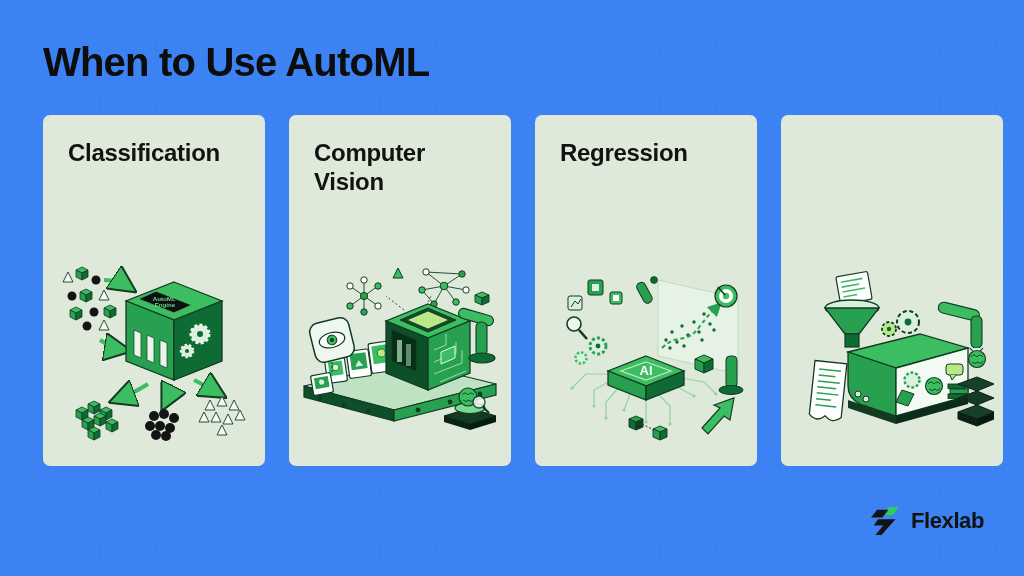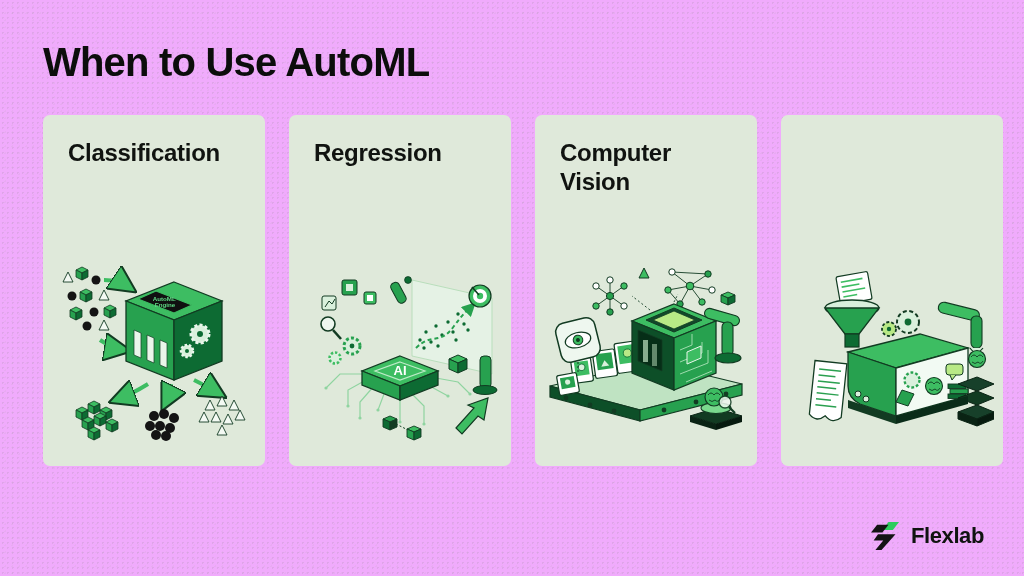--- a/index.html
+++ b/index.html
@@ -1,17 +1,17 @@
 <!DOCTYPE html>
 <html><head>
 <meta charset="utf-8">
 <style>
   html,body{margin:0;padding:0;}
   body{width:1024px;height:576px;overflow:hidden;font-family:"Liberation Sans","DejaVu Sans",sans-serif;}
-  .stage{position:relative;width:1024px;height:576px;background:#f0abfc;}
+  .stage{position:relative;width:1024px;height:576px;background:#3b82f6;}
   
   .stage::before{
     content:"";position:absolute;inset:0;pointer-events:none;
     background-image:
       radial-gradient(rgba(120,125,118,.14) 1px, transparent 1px),
       radial-gradient(rgba(160,165,158,.10) 1px, transparent 1px);
     background-size:5px 5px,7px 7px;
     background-position:0 0,2px 3px;
   }
   .page-title{
@@ -21,21 +21,21 @@
   .cards{position:absolute;left:43px;top:115px;display:flex;gap:24px;align-items:flex-end;}
   .card{
     width:222px;height:351px;background:#dfe9da;border-radius:7px;
     position:relative;box-sizing:border-box;padding:24px 22px 0 25px;
   }
   .card-label{
     font-size:24px;font-weight:700;color:#101310;line-height:1.2;letter-spacing:-.3px;
   }
   .illus{position:absolute;left:50%;transform:translateX(-50%);bottom:18px;}
   .footer-logo{
-    position:absolute;right:40px;bottom:25px;display:flex;align-items:center;gap:12px;
+    position:absolute;right:40px;bottom:40px;display:flex;align-items:center;gap:12px;
   }
   .brand-text{font-size:22px;font-weight:700;color:#101310;letter-spacing:-.4px;}
   svg text{font-family:"Liberation Sans","DejaVu Sans",sans-serif;}
 </style>
 </head>
 <body>
 
 <div class="stage">
 
   <div class="page-title">When to Use AutoML</div>
@@ -114,20 +114,127 @@
             <circle cx="114" cy="182" r="5" fill="#141414"></circle>
 
           <use href="#c-pyr" x="158" y="152"></use>
             <use href="#c-pyr" x="170" y="148"></use>
             <use href="#c-pyr" x="182" y="152"></use>
           <use href="#c-pyr" x="152" y="164"></use>
             <use href="#c-pyr" x="164" y="164"></use>
             <use href="#c-pyr" x="176" y="166"></use>
           <use href="#c-pyr" x="188" y="162"></use>
             <use href="#c-pyr" x="170" y="177"></use>
+        </svg>
+      </div>
+    </div>
+
+    <div class="card">
+      <div class="card-label">Computer Vision</div>
+      <div class="illus">
+        <svg width="204" height="186" viewBox="0 0 204 186">
+
+          <g stroke="#123b22" stroke-width="0.9" fill="none">
+            <path d="M66,38 L52,28 M66,38 L80,28 M66,38 L52,48 M66,38 L80,48 M66,38 L66,22 M66,38 L66,54"></path>
+            <path d="M146,28 L128,14 M146,28 L164,16 M146,28 L124,32 M146,28 L168,32 M146,28 L136,46 M146,28 L158,44 M128,14 L164,16 M124,32 L136,46"></path>
+          </g>
+          <g stroke="#123b22" stroke-width="1">
+            <circle cx="66" cy="38" r="3.6" fill="#27a14f"></circle>
+            <circle cx="52" cy="28" r="3.2" fill="#ffffff"></circle>
+              <circle cx="80" cy="28" r="3.2" fill="#3dbd62"></circle>
+            <circle cx="52" cy="48" r="3.2" fill="#3dbd62"></circle>
+              <circle cx="80" cy="48" r="3.2" fill="#ffffff"></circle>
+            <circle cx="66" cy="22" r="3.2" fill="#ffffff"></circle>
+              <circle cx="66" cy="54" r="3.2" fill="#27a14f"></circle>
+            <circle cx="146" cy="28" r="3.8" fill="#3dbd62"></circle>
+            <circle cx="128" cy="14" r="3.2" fill="#ffffff"></circle>
+              <circle cx="164" cy="16" r="3.2" fill="#27a14f"></circle>
+            <circle cx="124" cy="32" r="3.2" fill="#3dbd62"></circle>
+              <circle cx="168" cy="32" r="3.2" fill="#ffffff"></circle>
+            <circle cx="136" cy="46" r="3.2" fill="#27a14f"></circle>
+              <circle cx="158" cy="44" r="3.2" fill="#3dbd62"></circle>
+          </g>
+          <path d="M100,10 L105,20 L95,20 Z" fill="#3dbd62" stroke="#123b22" stroke-width="1"></path>
+          <g transform="translate(184,40)">
+            <polygon points="0,-6 7,-3 0,0 -7,-3" fill="#3dbd62" stroke="#123b22" stroke-width="0.9"></polygon>
+            <polygon points="-7,-3 0,0 0,7 -7,4" fill="#27a14f" stroke="#123b22" stroke-width="0.9"></polygon>
+            <polygon points="0,0 7,-3 7,4 0,7" fill="#0d6b33" stroke="#123b22" stroke-width="0.9"></polygon>
+          </g>
+          <line x1="106" y1="52" x2="88" y2="38" stroke="#123b22" stroke-width="0.9" stroke-dasharray="2 2.4"></line>
+          <line x1="128" y1="48" x2="134" y2="36" stroke="#123b22" stroke-width="0.9" stroke-dasharray="2 2.4"></line>
+
+          <polygon points="6,128 96,152 198,126 108,104" fill="#bfe3c2" stroke="#123b22" stroke-width="1.2"></polygon>
+          <polygon points="6,128 96,152 96,163 6,139" fill="#0d4f28" stroke="#123b22" stroke-width="1.2"></polygon>
+          <polygon points="96,152 198,126 198,137 96,163" fill="#27a14f" stroke="#123b22" stroke-width="1.2"></polygon>
+          <g fill="#123b22">
+            <circle cx="22" cy="140" r="2.4"></circle>
+              <circle cx="46" cy="147" r="2.4"></circle>
+              <circle cx="70" cy="153" r="2.4"></circle>
+            <circle cx="120" cy="152" r="2.4"></circle>
+              <circle cx="152" cy="144" r="2.4"></circle>
+              <circle cx="182" cy="136" r="2.4"></circle>
+          </g>
+
+          <g transform="rotate(-8 40 112)">
+            <rect x="28" y="100" width="20" height="24" rx="2" fill="#ffffff" stroke="#123b22" stroke-width="1.2"></rect>
+            <rect x="31" y="103" width="14" height="14" fill="#3dbd62"></rect>
+            <circle cx="38" cy="109" r="3.4" fill="#d9f0dc" stroke="#0d6b33" stroke-width="0.8"></circle>
+          </g>
+          <g transform="rotate(-8 62 106)">
+            <rect x="50" y="92" width="22" height="27" rx="2" fill="#ffffff" stroke="#123b22" stroke-width="1.2"></rect>
+            <rect x="53" y="95" width="16" height="16" fill="#27a14f"></rect>
+            <path d="M57,108 l4,-6 4,6 Z" fill="#d9f0dc"></path>
+          </g>
+          <g transform="rotate(-8 84 100)">
+            <rect x="72" y="84" width="24" height="30" rx="2" fill="#ffffff" stroke="#123b22" stroke-width="1.2"></rect>
+            <rect x="75" y="87" width="18" height="18" fill="#3dbd62"></rect>
+            <circle cx="84" cy="95" r="4" fill="#b8e986" stroke="#0d6b33" stroke-width="0.8"></circle>
+          </g>
+
+          <polygon points="130,46 172,63 130,80 88,63" fill="#3dbd62" stroke="#123b22" stroke-width="1.3"></polygon>
+          <polygon points="130,50 158,62 130,74 102,62" fill="#11492a" stroke="#123b22" stroke-width="1"></polygon>
+          <polygon points="130,53 151,62 130,71 109,62" fill="#b8e986" stroke="#123b22" stroke-width="0.8"></polygon>
+          <polygon points="88,63 130,80 130,132 88,115" fill="#0d4f28" stroke="#123b22" stroke-width="1.3"></polygon>
+          <polygon points="94,72 118,82 118,113 94,103" fill="#062e17" stroke="#123b22" stroke-width="0.8"></polygon>
+          <rect x="99" y="82" width="5" height="22" fill="#bfe3c2" opacity="0.7"></rect>
+          <rect x="108" y="86" width="5" height="22" fill="#bfe3c2" opacity="0.5"></rect>
+          <polygon points="130,80 172,63 172,115 130,132" fill="#27a14f" stroke="#123b22" stroke-width="1.3"></polygon>
+          <g fill="none" stroke="#9fdcae" stroke-width="1">
+            <path d="M136,92 L148,87 L148,76"></path>
+              <path d="M136,104 L158,95 L158,84"></path>
+            <path d="M136,116 L164,105 L164,92"></path>
+              <path d="M142,124 L168,113"></path>
+          </g>
+          <polygon points="143,94 157,88 157,100 143,106" fill="#3dbd62" stroke="#eaf6ec" stroke-width="1"></polygon>
+
+          <g transform="rotate(-14 34 82)">
+            <rect x="14" y="62" width="40" height="40" rx="9" fill="#eef7ef" stroke="#123b22" stroke-width="1.5"></rect>
+            <ellipse cx="34" cy="82" rx="13" ry="7.5" fill="#ffffff" stroke="#123b22" stroke-width="1.2"></ellipse>
+            <circle cx="34" cy="82" r="4.8" fill="#3dbd62" stroke="#123b22" stroke-width="1"></circle>
+            <circle cx="34" cy="82" r="2" fill="#123b22"></circle>
+          </g>
+          <line x1="34" y1="104" x2="34" y2="116" stroke="#123b22" stroke-width="1" stroke-dasharray="2 2"></line>
+          <g transform="rotate(-10 24 126)">
+            <rect x="14" y="116" width="20" height="20" rx="2" fill="#ffffff" stroke="#123b22" stroke-width="1.2"></rect>
+            <rect x="17" y="119" width="14" height="11" fill="#27a14f"></rect>
+            <circle cx="24" cy="124" r="2.6" fill="#d9f0dc"></circle>
+          </g>
+
+          <rect x="160" y="54" width="36" height="10" rx="5" transform="rotate(16 178 59)" fill="#3dbd62" stroke="#123b22" stroke-width="1.1"></rect>
+          <rect x="178" y="64" width="11" height="34" rx="5" fill="#27a14f" stroke="#123b22" stroke-width="1.1"></rect>
+          <ellipse cx="184" cy="100" rx="13" ry="5" fill="#0d6b33" stroke="#123b22" stroke-width="1.1"></ellipse>
+
+          <polygon points="146,158 172,166 198,158 172,150" fill="#123b22" stroke="#0a2314" stroke-width="1"></polygon>
+          <polygon points="146,158 172,166 172,172 146,164" fill="#0a2314"></polygon>
+          <polygon points="172,166 198,158 198,164 172,172" fill="#071a0f"></polygon>
+          <ellipse cx="172" cy="150" rx="15" ry="5.5" fill="#7ad98e" stroke="#123b22" stroke-width="1.1"></ellipse>
+          <circle cx="170" cy="139" r="9" fill="#3dbd62" stroke="#123b22" stroke-width="1.2"></circle>
+          <path d="M164,137 q3,-4 6,0 q3,-4 6,0 M165,142 q3,3 6,0 q3,3 5,-1" fill="none" stroke="#123b22" stroke-width="0.9"></path>
+          <circle cx="181" cy="144" r="6" fill="#eef7ef" opacity="0.85" stroke="#123b22" stroke-width="1.4"></circle>
+          <line x1="185" y1="149" x2="191" y2="155" stroke="#123b22" stroke-width="2.2"></line>
         </svg>
       </div>
     </div>
 
     <div class="card">
       <div class="card-label">Regression</div>
       <div class="illus">
         <svg width="204" height="182" viewBox="0 0 204 182">
           <defs>
             <marker id="ah2" markerWidth="7" markerHeight="7" refX="5" refY="3.5" orient="auto">
@@ -223,127 +330,20 @@
             <polygon points="-7,-3 0,0 0,8 -7,5" fill="#27a14f" stroke="#123b22" stroke-width="0.9"></polygon>
             <polygon points="0,0 7,-3 7,5 0,8" fill="#0d6b33" stroke="#123b22" stroke-width="0.9"></polygon>
           </g>
 
           <polygon points="158,166 176,146 170,143 190,136 186,158 180,154 164,172" fill="#3dbd62" stroke="#123b22" stroke-width="1.2"></polygon>
         </svg>
       </div>
     </div>
 
     <div class="card">
-      <div class="card-label">Computer Vision</div>
-      <div class="illus">
-        <svg width="204" height="186" viewBox="0 0 204 186">
-
-          <g stroke="#123b22" stroke-width="0.9" fill="none">
-            <path d="M66,38 L52,28 M66,38 L80,28 M66,38 L52,48 M66,38 L80,48 M66,38 L66,22 M66,38 L66,54"></path>
-            <path d="M146,28 L128,14 M146,28 L164,16 M146,28 L124,32 M146,28 L168,32 M146,28 L136,46 M146,28 L158,44 M128,14 L164,16 M124,32 L136,46"></path>
-          </g>
-          <g stroke="#123b22" stroke-width="1">
-            <circle cx="66" cy="38" r="3.6" fill="#27a14f"></circle>
-            <circle cx="52" cy="28" r="3.2" fill="#ffffff"></circle>
-              <circle cx="80" cy="28" r="3.2" fill="#3dbd62"></circle>
-            <circle cx="52" cy="48" r="3.2" fill="#3dbd62"></circle>
-              <circle cx="80" cy="48" r="3.2" fill="#ffffff"></circle>
-            <circle cx="66" cy="22" r="3.2" fill="#ffffff"></circle>
-              <circle cx="66" cy="54" r="3.2" fill="#27a14f"></circle>
-            <circle cx="146" cy="28" r="3.8" fill="#3dbd62"></circle>
-            <circle cx="128" cy="14" r="3.2" fill="#ffffff"></circle>
-              <circle cx="164" cy="16" r="3.2" fill="#27a14f"></circle>
-            <circle cx="124" cy="32" r="3.2" fill="#3dbd62"></circle>
-              <circle cx="168" cy="32" r="3.2" fill="#ffffff"></circle>
-            <circle cx="136" cy="46" r="3.2" fill="#27a14f"></circle>
-              <circle cx="158" cy="44" r="3.2" fill="#3dbd62"></circle>
-          </g>
-          <path d="M100,10 L105,20 L95,20 Z" fill="#3dbd62" stroke="#123b22" stroke-width="1"></path>
-          <g transform="translate(184,40)">
-            <polygon points="0,-6 7,-3 0,0 -7,-3" fill="#3dbd62" stroke="#123b22" stroke-width="0.9"></polygon>
-            <polygon points="-7,-3 0,0 0,7 -7,4" fill="#27a14f" stroke="#123b22" stroke-width="0.9"></polygon>
-            <polygon points="0,0 7,-3 7,4 0,7" fill="#0d6b33" stroke="#123b22" stroke-width="0.9"></polygon>
-          </g>
-          <line x1="106" y1="52" x2="88" y2="38" stroke="#123b22" stroke-width="0.9" stroke-dasharray="2 2.4"></line>
-          <line x1="128" y1="48" x2="134" y2="36" stroke="#123b22" stroke-width="0.9" stroke-dasharray="2 2.4"></line>
-
-          <polygon points="6,128 96,152 198,126 108,104" fill="#bfe3c2" stroke="#123b22" stroke-width="1.2"></polygon>
-          <polygon points="6,128 96,152 96,163 6,139" fill="#0d4f28" stroke="#123b22" stroke-width="1.2"></polygon>
-          <polygon points="96,152 198,126 198,137 96,163" fill="#27a14f" stroke="#123b22" stroke-width="1.2"></polygon>
-          <g fill="#123b22">
-            <circle cx="22" cy="140" r="2.4"></circle>
-              <circle cx="46" cy="147" r="2.4"></circle>
-              <circle cx="70" cy="153" r="2.4"></circle>
-            <circle cx="120" cy="152" r="2.4"></circle>
-              <circle cx="152" cy="144" r="2.4"></circle>
-              <circle cx="182" cy="136" r="2.4"></circle>
-          </g>
-
-          <g transform="rotate(-8 40 112)">
-            <rect x="28" y="100" width="20" height="24" rx="2" fill="#ffffff" stroke="#123b22" stroke-width="1.2"></rect>
-            <rect x="31" y="103" width="14" height="14" fill="#3dbd62"></rect>
-            <circle cx="38" cy="109" r="3.4" fill="#d9f0dc" stroke="#0d6b33" stroke-width="0.8"></circle>
-          </g>
-          <g transform="rotate(-8 62 106)">
-            <rect x="50" y="92" width="22" height="27" rx="2" fill="#ffffff" stroke="#123b22" stroke-width="1.2"></rect>
-            <rect x="53" y="95" width="16" height="16" fill="#27a14f"></rect>
-            <path d="M57,108 l4,-6 4,6 Z" fill="#d9f0dc"></path>
-          </g>
-          <g transform="rotate(-8 84 100)">
-            <rect x="72" y="84" width="24" height="30" rx="2" fill="#ffffff" stroke="#123b22" stroke-width="1.2"></rect>
-            <rect x="75" y="87" width="18" height="18" fill="#3dbd62"></rect>
-            <circle cx="84" cy="95" r="4" fill="#b8e986" stroke="#0d6b33" stroke-width="0.8"></circle>
-          </g>
-
-          <polygon points="130,46 172,63 130,80 88,63" fill="#3dbd62" stroke="#123b22" stroke-width="1.3"></polygon>
-          <polygon points="130,50 158,62 130,74 102,62" fill="#11492a" stroke="#123b22" stroke-width="1"></polygon>
-          <polygon points="130,53 151,62 130,71 109,62" fill="#b8e986" stroke="#123b22" stroke-width="0.8"></polygon>
-          <polygon points="88,63 130,80 130,132 88,115" fill="#0d4f28" stroke="#123b22" stroke-width="1.3"></polygon>
-          <polygon points="94,72 118,82 118,113 94,103" fill="#062e17" stroke="#123b22" stroke-width="0.8"></polygon>
-          <rect x="99" y="82" width="5" height="22" fill="#bfe3c2" opacity="0.7"></rect>
-          <rect x="108" y="86" width="5" height="22" fill="#bfe3c2" opacity="0.5"></rect>
-          <polygon points="130,80 172,63 172,115 130,132" fill="#27a14f" stroke="#123b22" stroke-width="1.3"></polygon>
-          <g fill="none" stroke="#9fdcae" stroke-width="1">
-            <path d="M136,92 L148,87 L148,76"></path>
-              <path d="M136,104 L158,95 L158,84"></path>
-            <path d="M136,116 L164,105 L164,92"></path>
-              <path d="M142,124 L168,113"></path>
-          </g>
-          <polygon points="143,94 157,88 157,100 143,106" fill="#3dbd62" stroke="#eaf6ec" stroke-width="1"></polygon>
-
-          <g transform="rotate(-14 34 82)">
-            <rect x="14" y="62" width="40" height="40" rx="9" fill="#eef7ef" stroke="#123b22" stroke-width="1.5"></rect>
-            <ellipse cx="34" cy="82" rx="13" ry="7.5" fill="#ffffff" stroke="#123b22" stroke-width="1.2"></ellipse>
-            <circle cx="34" cy="82" r="4.8" fill="#3dbd62" stroke="#123b22" stroke-width="1"></circle>
-            <circle cx="34" cy="82" r="2" fill="#123b22"></circle>
-          </g>
-          <line x1="34" y1="104" x2="34" y2="116" stroke="#123b22" stroke-width="1" stroke-dasharray="2 2"></line>
-          <g transform="rotate(-10 24 126)">
-            <rect x="14" y="116" width="20" height="20" rx="2" fill="#ffffff" stroke="#123b22" stroke-width="1.2"></rect>
-            <rect x="17" y="119" width="14" height="11" fill="#27a14f"></rect>
-            <circle cx="24" cy="124" r="2.6" fill="#d9f0dc"></circle>
-          </g>
-
-          <rect x="160" y="54" width="36" height="10" rx="5" transform="rotate(16 178 59)" fill="#3dbd62" stroke="#123b22" stroke-width="1.1"></rect>
-          <rect x="178" y="64" width="11" height="34" rx="5" fill="#27a14f" stroke="#123b22" stroke-width="1.1"></rect>
-          <ellipse cx="184" cy="100" rx="13" ry="5" fill="#0d6b33" stroke="#123b22" stroke-width="1.1"></ellipse>
-
-          <polygon points="146,158 172,166 198,158 172,150" fill="#123b22" stroke="#0a2314" stroke-width="1"></polygon>
-          <polygon points="146,158 172,166 172,172 146,164" fill="#0a2314"></polygon>
-          <polygon points="172,166 198,158 198,164 172,172" fill="#071a0f"></polygon>
-          <ellipse cx="172" cy="150" rx="15" ry="5.5" fill="#7ad98e" stroke="#123b22" stroke-width="1.1"></ellipse>
-          <circle cx="170" cy="139" r="9" fill="#3dbd62" stroke="#123b22" stroke-width="1.2"></circle>
-          <path d="M164,137 q3,-4 6,0 q3,-4 6,0 M165,142 q3,3 6,0 q3,3 5,-1" fill="none" stroke="#123b22" stroke-width="0.9"></path>
-          <circle cx="181" cy="144" r="6" fill="#eef7ef" opacity="0.85" stroke="#123b22" stroke-width="1.4"></circle>
-          <line x1="185" y1="149" x2="191" y2="155" stroke="#123b22" stroke-width="2.2"></line>
-        </svg>
-      </div>
-    </div>
-
-    <div class="card">
       <div class="illus">
         <svg width="204" height="178" viewBox="0 0 204 178">
 
           <g transform="rotate(-10 64 22)">
             <rect x="48" y="8" width="32" height="28" rx="2" fill="#ffffff" stroke="#123b22" stroke-width="1.2"></rect>
             <g stroke="#3dbd62" stroke-width="1.6">
               <line x1="52" y1="14" x2="74" y2="14"></line>
                 <line x1="52" y1="19" x2="70" y2="19"></line>
               <line x1="52" y1="24" x2="75" y2="24"></line>
                 <line x1="52" y1="29" x2="66" y2="29"></line>

